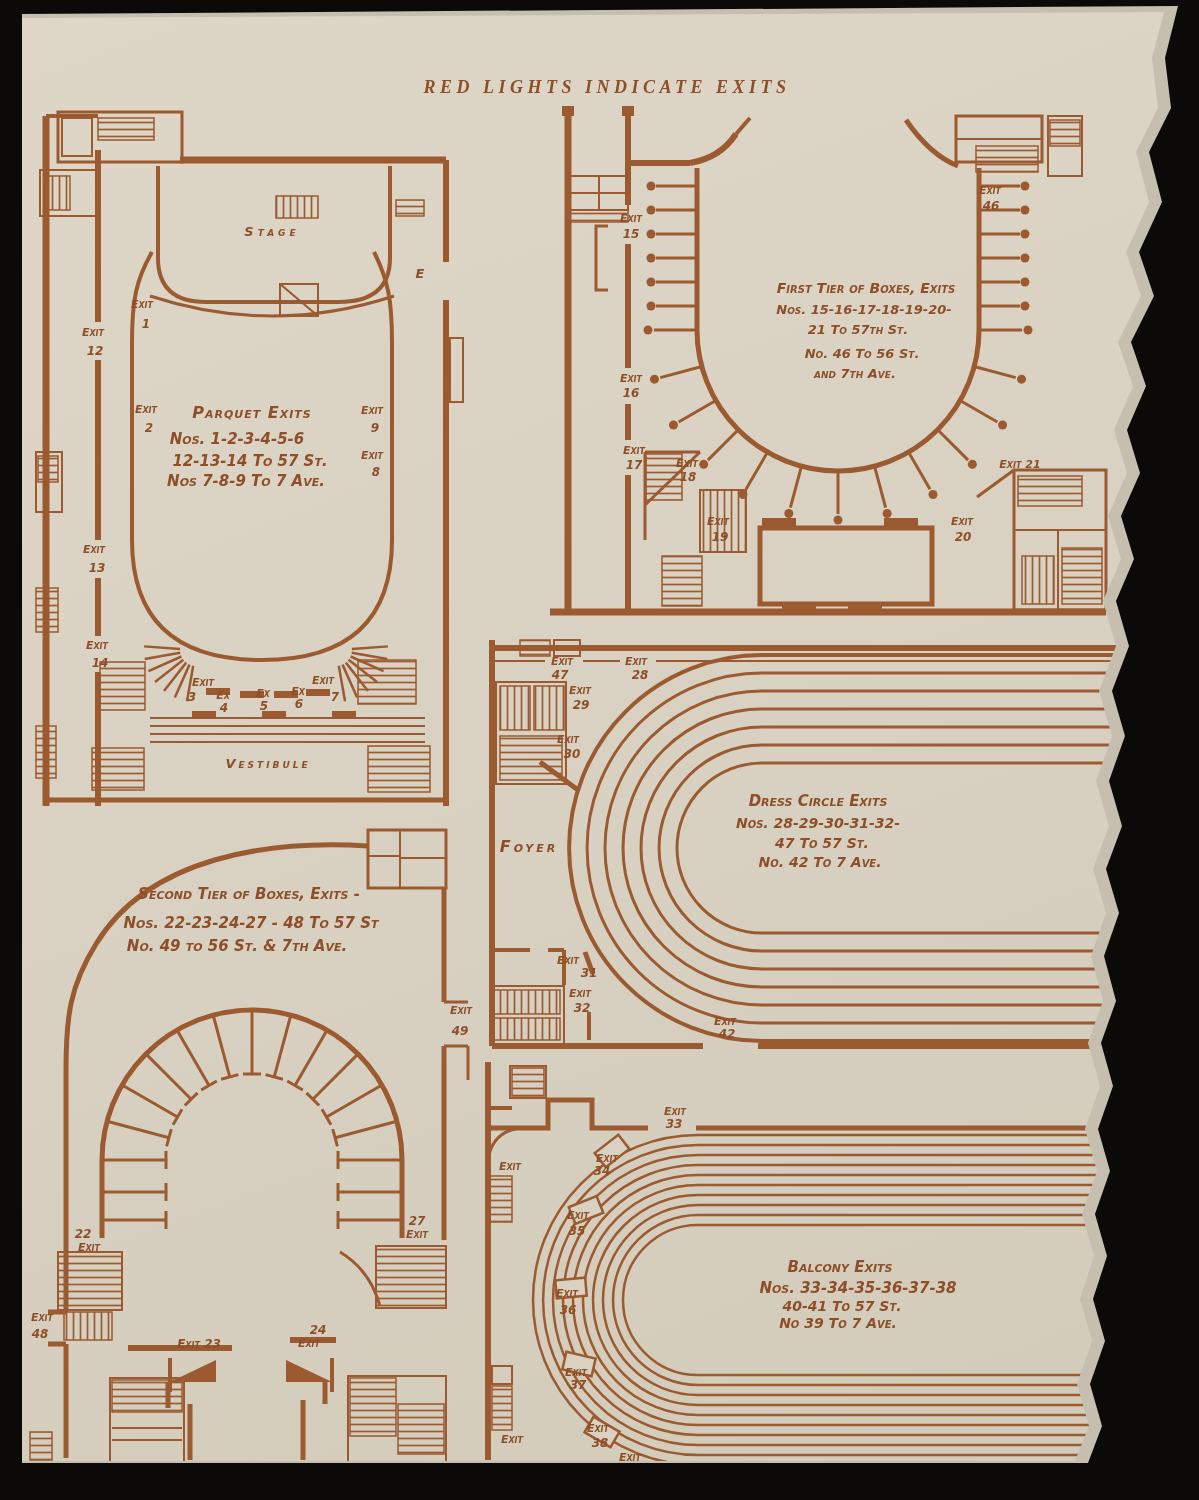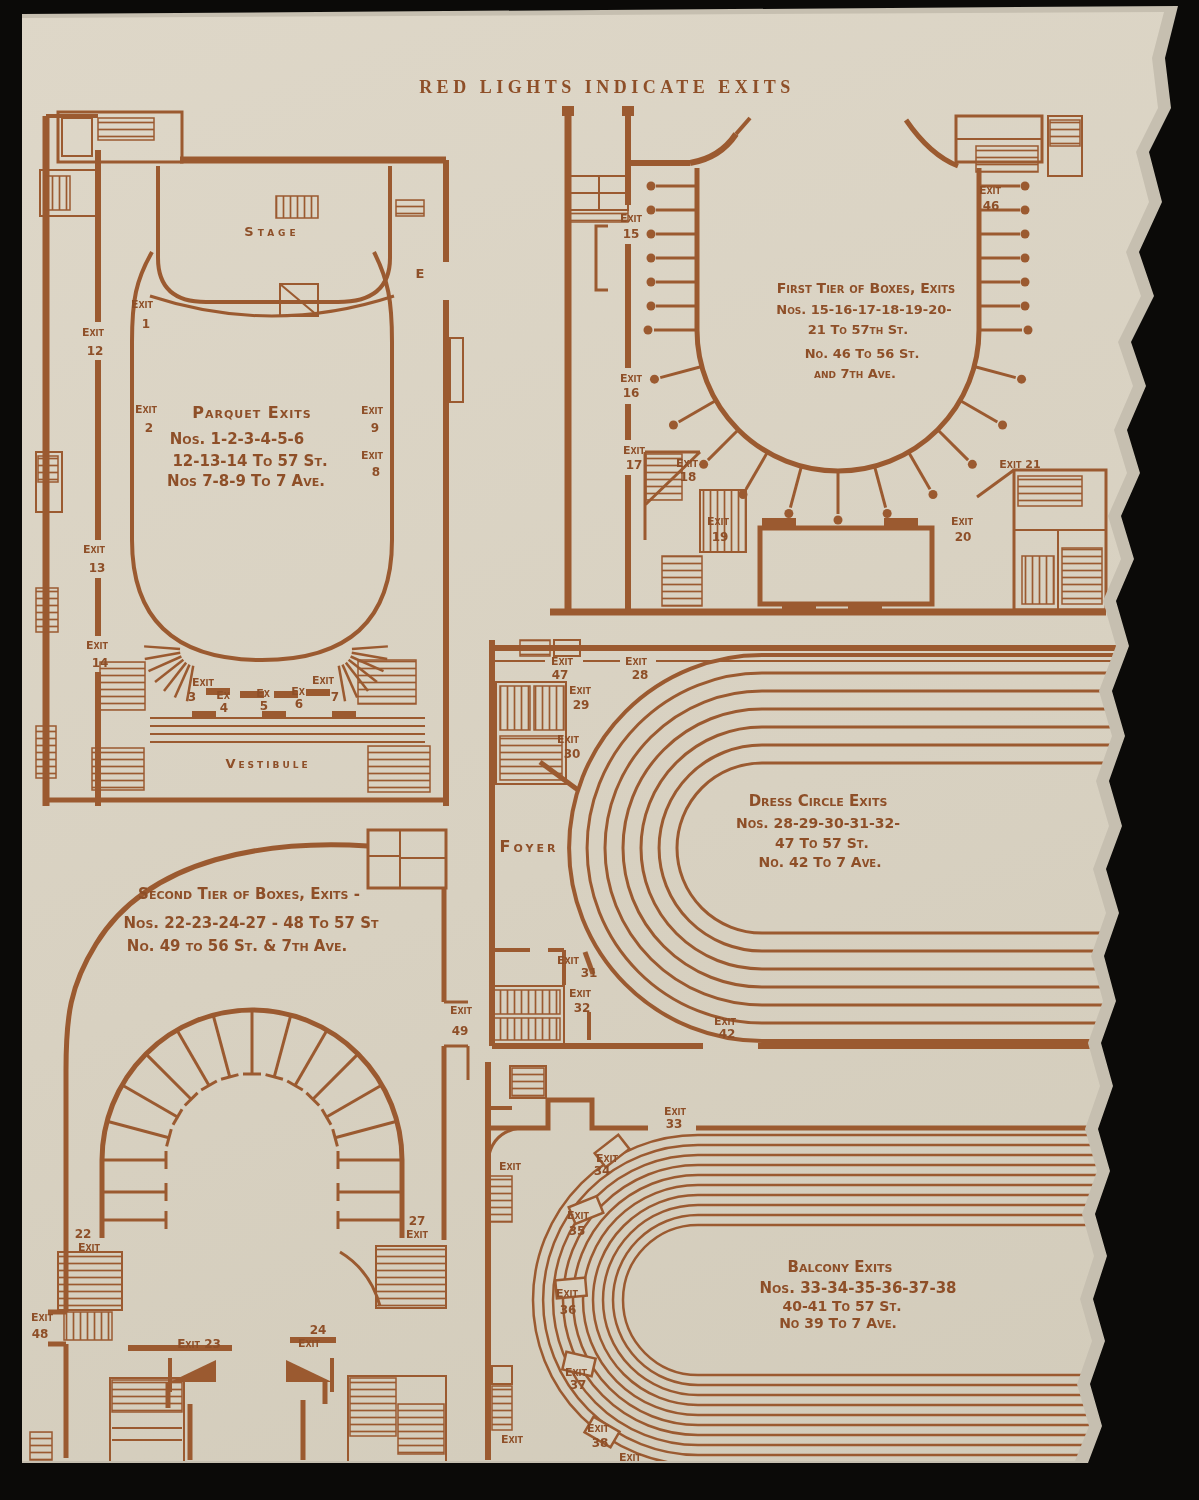--- a/index.html
+++ b/index.html
@@ -3,21 +3,21 @@
 <meta charset="utf-8">
 <style>
   :root{
     --ink:#9b5a30;
     --ink-text:#8e4f28;
     --paper:#d9d2c2;
     --backdrop:#0b0a08;
   }
   html,body{margin:0;padding:0;background:var(--backdrop);}
   .stage-wrap{position:relative;width:1199px;height:1500px;background:var(--backdrop);overflow:hidden;
-    font-family:"Liberation Sans",sans-serif;}
+    font-family:"Liberation Sans",sans-serif;font-style:italic;}
   .tear{position:absolute;inset:0;background:#c6bfb0;
     clip-path:polygon(22px 14px,1178px 6px,1165px 58px,1171px 108px,1149px 152px,1162px 202px,1139px 252px,1154px 296px,1131px 342px,1146px 386px,1127px 430px,1140px 473px,1121px 516px,1134px 559px,1116px 601px,1129px 646px,1112px 691px,1125px 736px,1109px 781px,1122px 826px,1106px 869px,1119px 913px,1104px 956px,1116px 1001px,1101px 1043px,1113px 1086px,1098px 1129px,1110px 1171px,1095px 1214px,1107px 1256px,1093px 1299px,1105px 1341px,1090px 1384px,1102px 1426px,1088px 1463px,22px 1463px);}
   .paper{position:absolute;inset:0;
     background:linear-gradient(160deg,#ded7c8 0%,#d8d1c1 55%,#d2cbba 100%);
     clip-path:polygon(22px 18px,1164px 12px,1152px 58px,1158px 108px,1136px 152px,1149px 202px,1126px 252px,1141px 296px,1118px 342px,1133px 386px,1114px 430px,1127px 473px,1108px 516px,1121px 559px,1103px 601px,1116px 646px,1099px 691px,1112px 736px,1096px 781px,1109px 826px,1093px 869px,1106px 913px,1091px 956px,1103px 1001px,1088px 1043px,1100px 1086px,1085px 1129px,1097px 1171px,1082px 1214px,1094px 1256px,1080px 1299px,1092px 1341px,1077px 1384px,1089px 1426px,1075px 1461px,22px 1461px);}
   #plan-svg{position:absolute;left:0;top:0;}
   #plan-svg line,#plan-svg path{stroke:var(--ink);fill:none;}
   #plan-svg rect{stroke:var(--ink);}
   #plan-svg circle{fill:var(--ink);stroke:none;}
   #plan-svg rect.fil{fill:var(--ink);stroke:none;}

